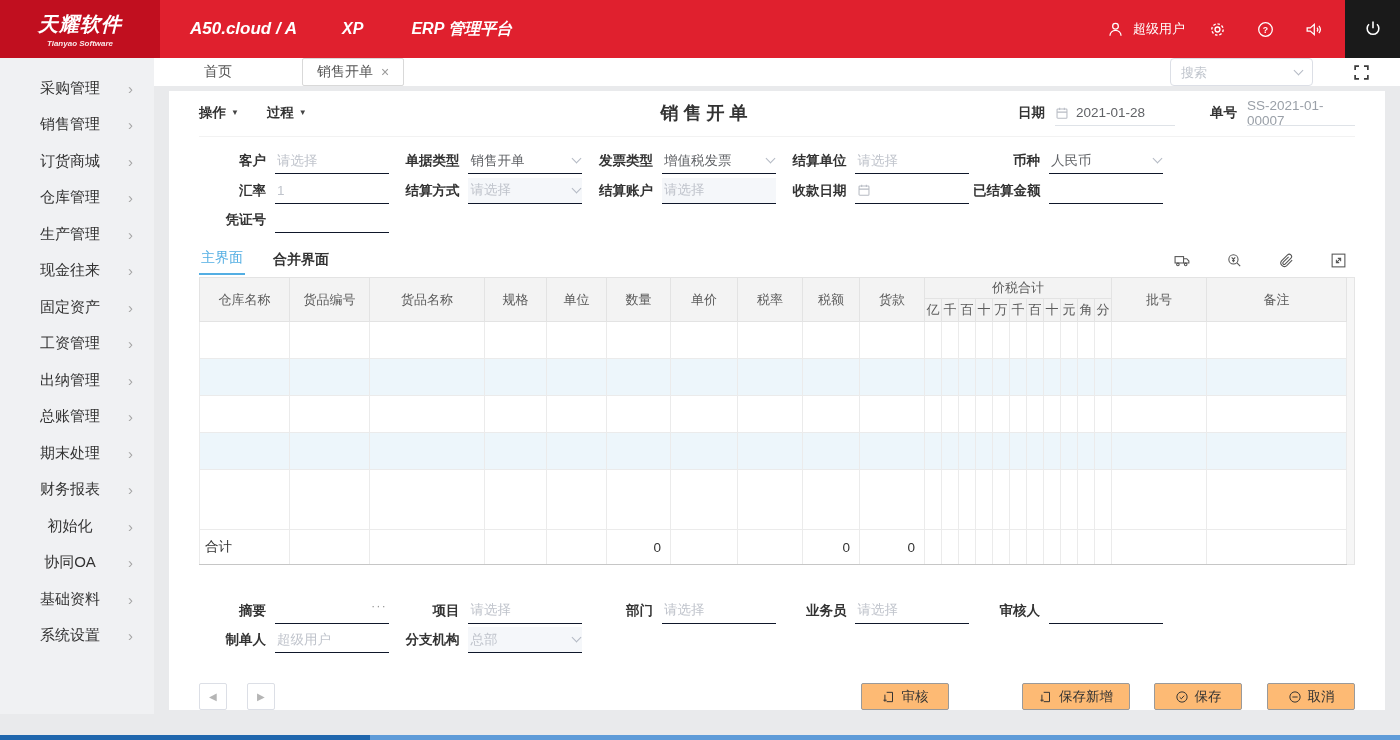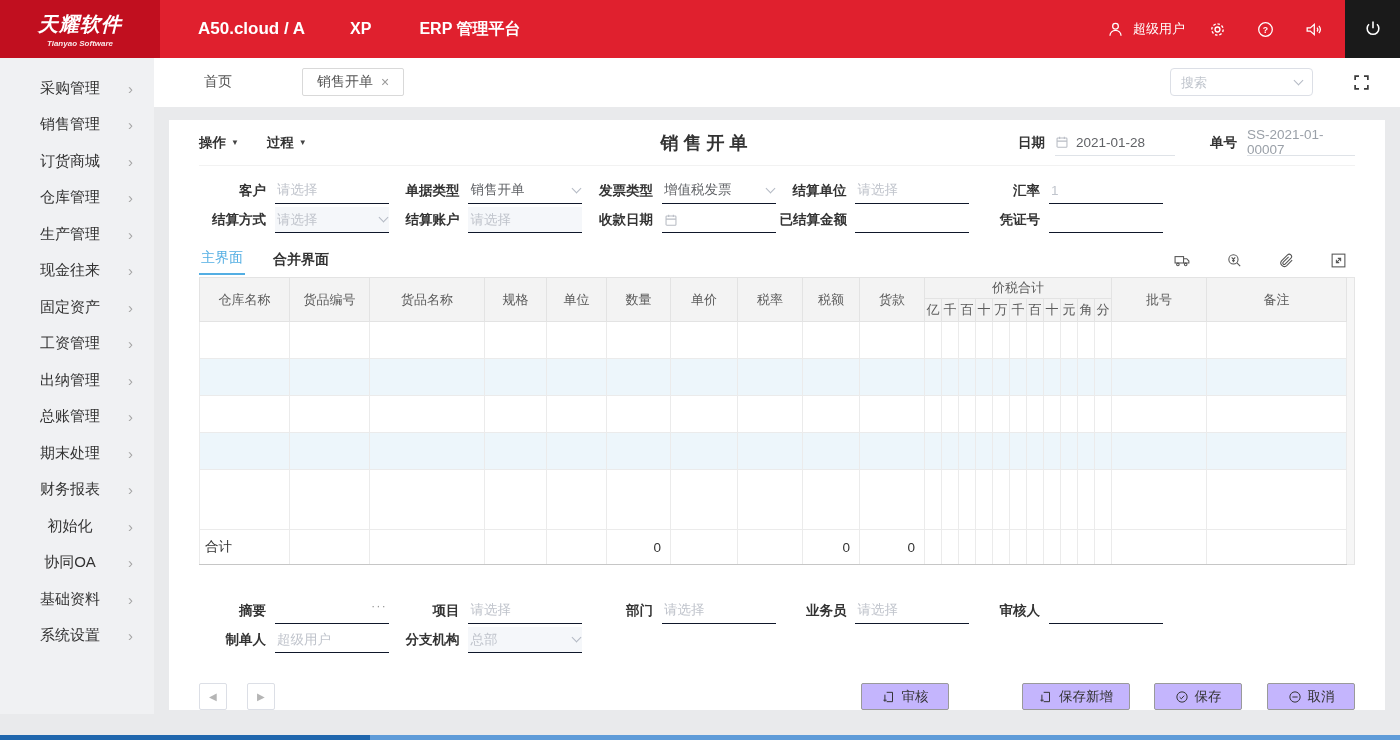--- a/index.html
+++ b/index.html
@@ -4,21 +4,21 @@
 <style>
   * { margin:0; padding:0; box-sizing:border-box; }
   html,body { width:1400px; height:740px; overflow:hidden; }
   body { font-family:"Liberation Sans","DejaVu Sans",sans-serif; background:#e9eaec; position:relative; font-size:14px; color:#333; }
 
   
   .top-header { height:58px; background:#e0202e; display:flex; align-items:stretch; }
   .logo-block { width:160px; background:#c10f1f; color:#fff; display:flex; flex-direction:column; align-items:center; justify-content:center; }
   .logo-title { font-size:20px; font-weight:bold; font-style:italic; letter-spacing:1px; }
   .logo-sub { font-size:8px; font-style:italic; margin-top:1px; opacity:.9;font-weight:bold; }
-  .brand-area { display:flex; align-items:center; color:#fff; font-weight:bold; padding-left:38px; }
+  .brand-area { display:flex; align-items:center; color:#fff; font-style:italic; font-weight:bold; padding-left:30px; }
   .brand-product { font-size:17px; }
   .brand-edition { font-size:16px; margin-left:45px; }
   .brand-platform { font-size:16px; margin-left:48px; }
   .header-right { margin-left:auto; display:flex; align-items:center; color:#fff; }
   .hicon { width:20px; height:20px; display:inline-flex; align-items:center; justify-content:center; cursor:pointer; }
   .hicon svg { width:19px; height:19px; }
   .username { font-size:13px; margin:0 22px 0 8px; cursor:pointer; }
   .header-right .gap { width:28px; }
   .power-block { width:55px; margin-left:22px; background:#1a1a1a; display:flex; align-items:center; justify-content:center; }
   .power-block svg { width:20px; height:20px; }
@@ -100,21 +100,21 @@
   tr.totals td.t-num { text-align:right; padding-right:9px; }
   .vscroll { width:8px; background:#f6f6f6; border:1px solid #e5e5e5; border-left:none; }
 
   
   .footer-grid { padding-top:31px; }
 
   
   .actions-row { display:flex; align-items:center; margin-top:22px; }
   .pager-btn { width:28px; height:27px; border:1px solid #dcdfe6; border-radius:2px; background:#fff; display:flex; align-items:center; justify-content:center; color:#b5b5b5; font-size:10px; cursor:pointer; }
   .pager-btn + .pager-btn { margin-left:20px; }
-  .act-btn { height:27px; border:1px solid #9a9a9a; border-radius:2px; background:#c4b5fd; display:flex; align-items:center; justify-content:center; font-size:13.5px; color:#333; cursor:pointer; padding:12px 16px; min-width:88px; }
+  .act-btn { height:27px; border:1px solid #9a9a9a; border-radius:2px; background:#fdba74; display:flex; align-items:center; justify-content:center; font-size:13.5px; color:#333; cursor:pointer; padding:12px 16px; min-width:88px; }
   .act-btn svg { width:14px; height:14px; margin-right:6px; }
   .btn-audit { margin-left:auto; }
   .btn-save-new { margin-left:73px; }
   .btn-save { margin-left:24px; }
   .btn-cancel { margin-left:25px; }
 
   
   .bottom-scroll { position:absolute; left:0; bottom:0; width:1400px; height:5px; background:#5e9bd8; }
   .bottom-scroll .thumb { position:absolute; left:0; top:0; height:5px; width:370px; background:#1f66ad; }
 </style>
@@ -311,20 +311,27 @@
               <span class="chev-down"></span>
             </div>
           </div>
           <div class="field">
             <span class="flabel">结算单位</span>
             <div class="finput">
               <span class="fvalue muted">请选择</span>
             </div>
           </div>
           <div class="field">
+            <span class="flabel">币种</span>
+            <div class="finput">
+              <span class="fvalue">人民币</span>
+              <span class="chev-down"></span>
+            </div>
+          </div>
+          <div class="field">
             <span class="flabel">汇率</span>
             <div class="finput">
               <span class="fvalue muted">1</span>
             </div>
           </div>
           <div class="field">
             <span class="flabel">结算方式</span>
             <div class="finput disabled">
               <span class="fvalue muted">请选择</span>
               <span class="chev-down"></span>

